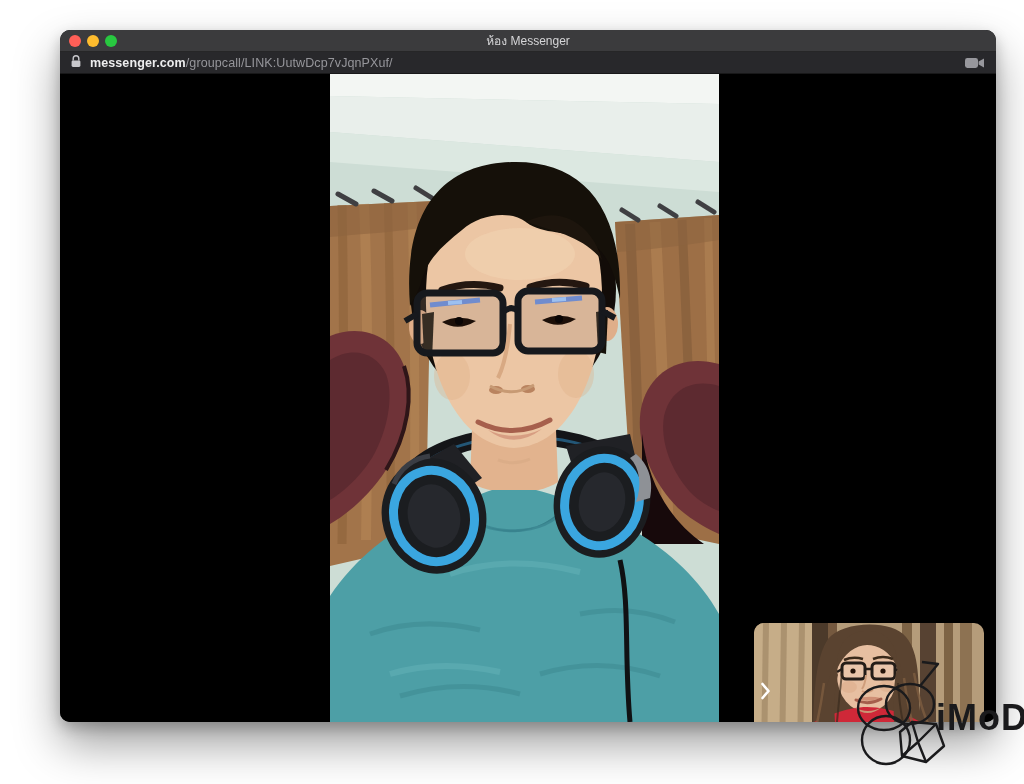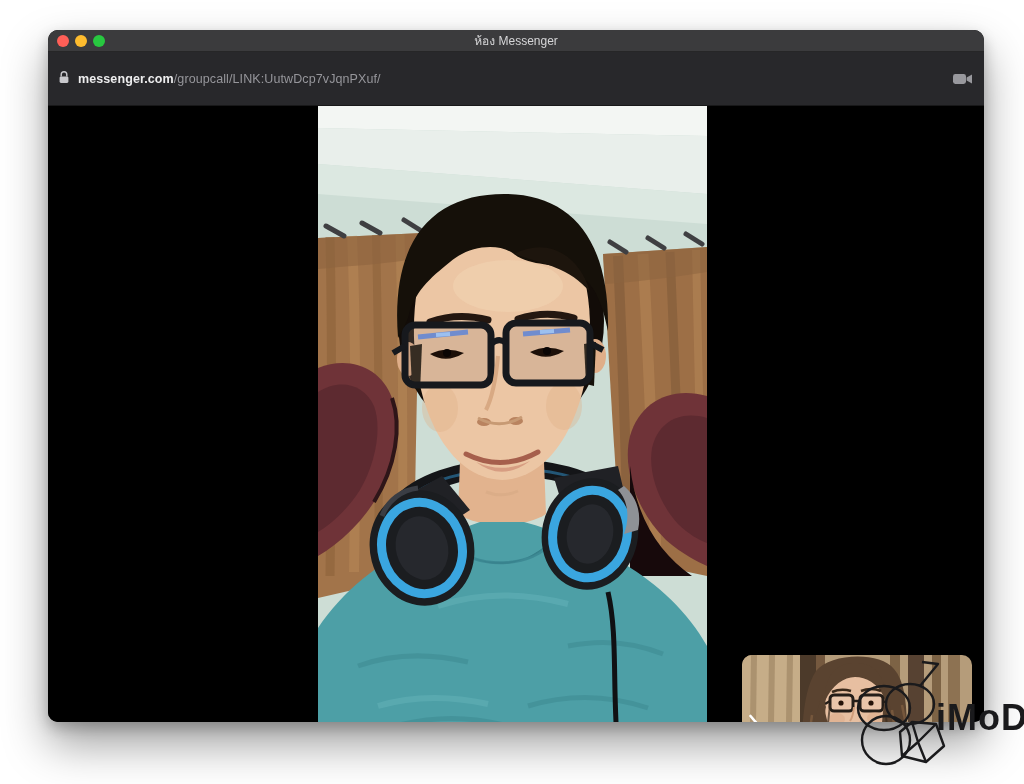--- a/index.html
+++ b/index.html
@@ -1,30 +1,30 @@
 <!DOCTYPE html>
 <html style="--window_bg: #000000; --titlebar_bg: #3b3b3d; --urlbar_bg: #28282b; --title_text: #d6d6d8; --url_domain: #ededee; --url_path: #96969b; --icon_gray: #98989d; --traffic_red: #ff5f57; --traffic_yellow: #febc2e; --traffic_green: #28c840; --wall: #cdddd5; --ceiling: #e9efeb; --curtain: #a2744a; --chair: #6f3338; --skin: #ecc6a4; --hair: #151009; --shirt: #4d9fa6; --headphone_blue: #3aa6e0; --pip_curtain: #b59c7a; --pip_hair: #5a4330; --pip_shirt: #cf2838; --watermark_ink: #1a1a1c;"><head>
 <meta charset="utf-8">
 <style>
   html,body{margin:0;padding:0;width:1024px;height:784px;background:#ffffff;overflow:hidden;
     font-family:"Liberation Sans","DejaVu Sans",sans-serif;}
   .stage{position:relative;width:1024px;height:784px;}
 
   
-  .window{position:absolute;left:48px;top:30px;width:936px;height:692px;border-radius:10px;
+  .window{position:absolute;left:60px;top:30px;width:936px;height:692px;border-radius:10px;
     background:var(--window_bg);overflow:hidden;
     box-shadow:0 22px 45px rgba(0,0,0,.38),0 6px 14px rgba(0,0,0,.22);}
   .titlebar{height:22px;background:var(--titlebar_bg);position:relative;display:flex;align-items:center;
     box-shadow:inset 0 -1px 0 rgba(0,0,0,.35);}
   .lights{position:absolute;left:9px;top:5px;display:flex;gap:6px;}
   .light{width:12px;height:12px;border-radius:50%;}
   .title{flex:1;text-align:center;font-size:12px;line-height:22px;color:var(--title_text);}
 
   .urlbar{height:22px;background:var(--urlbar_bg);display:flex;align-items:center;
-    padding:16px 11px;gap:9px;box-shadow:inset 0 -1px 0 rgba(0,0,0,.4);}
+    padding:0 11px;gap:9px;box-shadow:inset 0 -1px 0 rgba(0,0,0,.4);}
   .url{font-size:12.5px;color:var(--url_path);white-space:nowrap;letter-spacing:.1px;}
   .url .domain{color:var(--url_domain);font-weight:700;}
   .cam{margin-left:auto;display:flex;align-items:center;}
 
   .content{position:relative;height:648px;background:#000;}
   .main-video{position:absolute;left:270px;top:0;width:389px;height:648px;}
   .main-video svg{display:block;}
 
   .pip{position:absolute;left:694px;top:549px;width:230px;height:137px;border-radius:10px;
     overflow:hidden;background:#000;box-shadow:0 2px 10px rgba(0,0,0,.65);}

